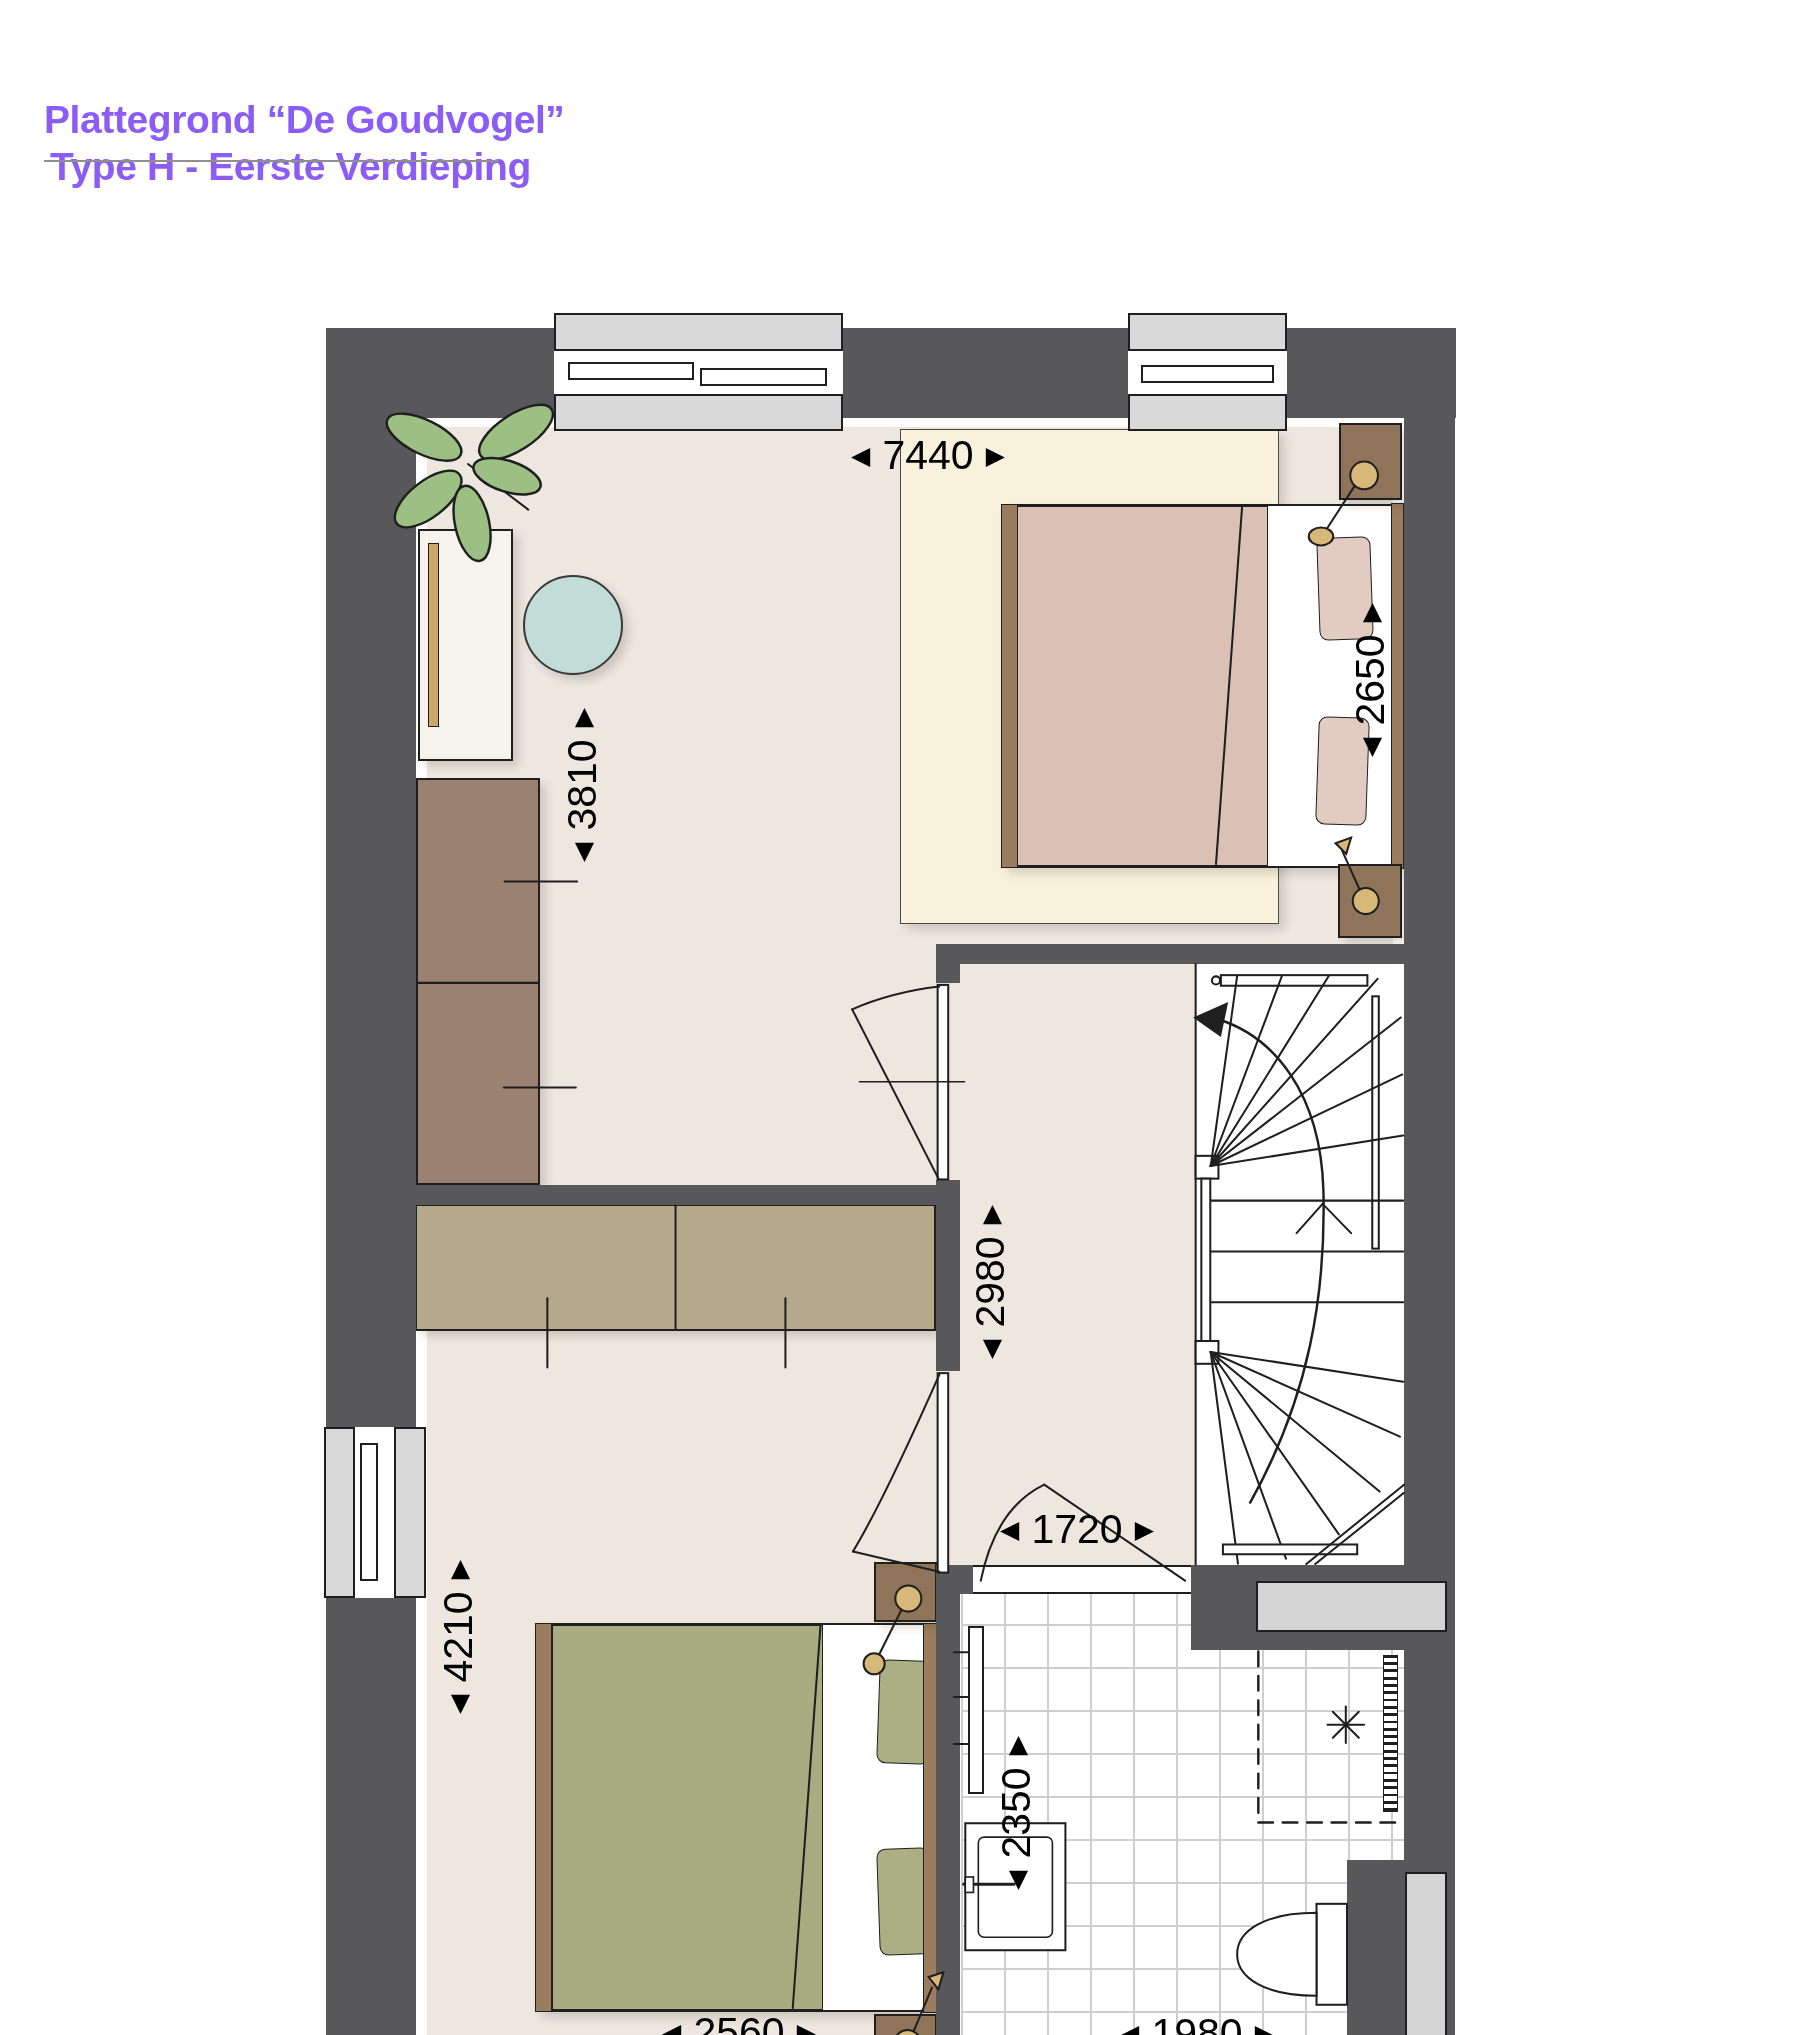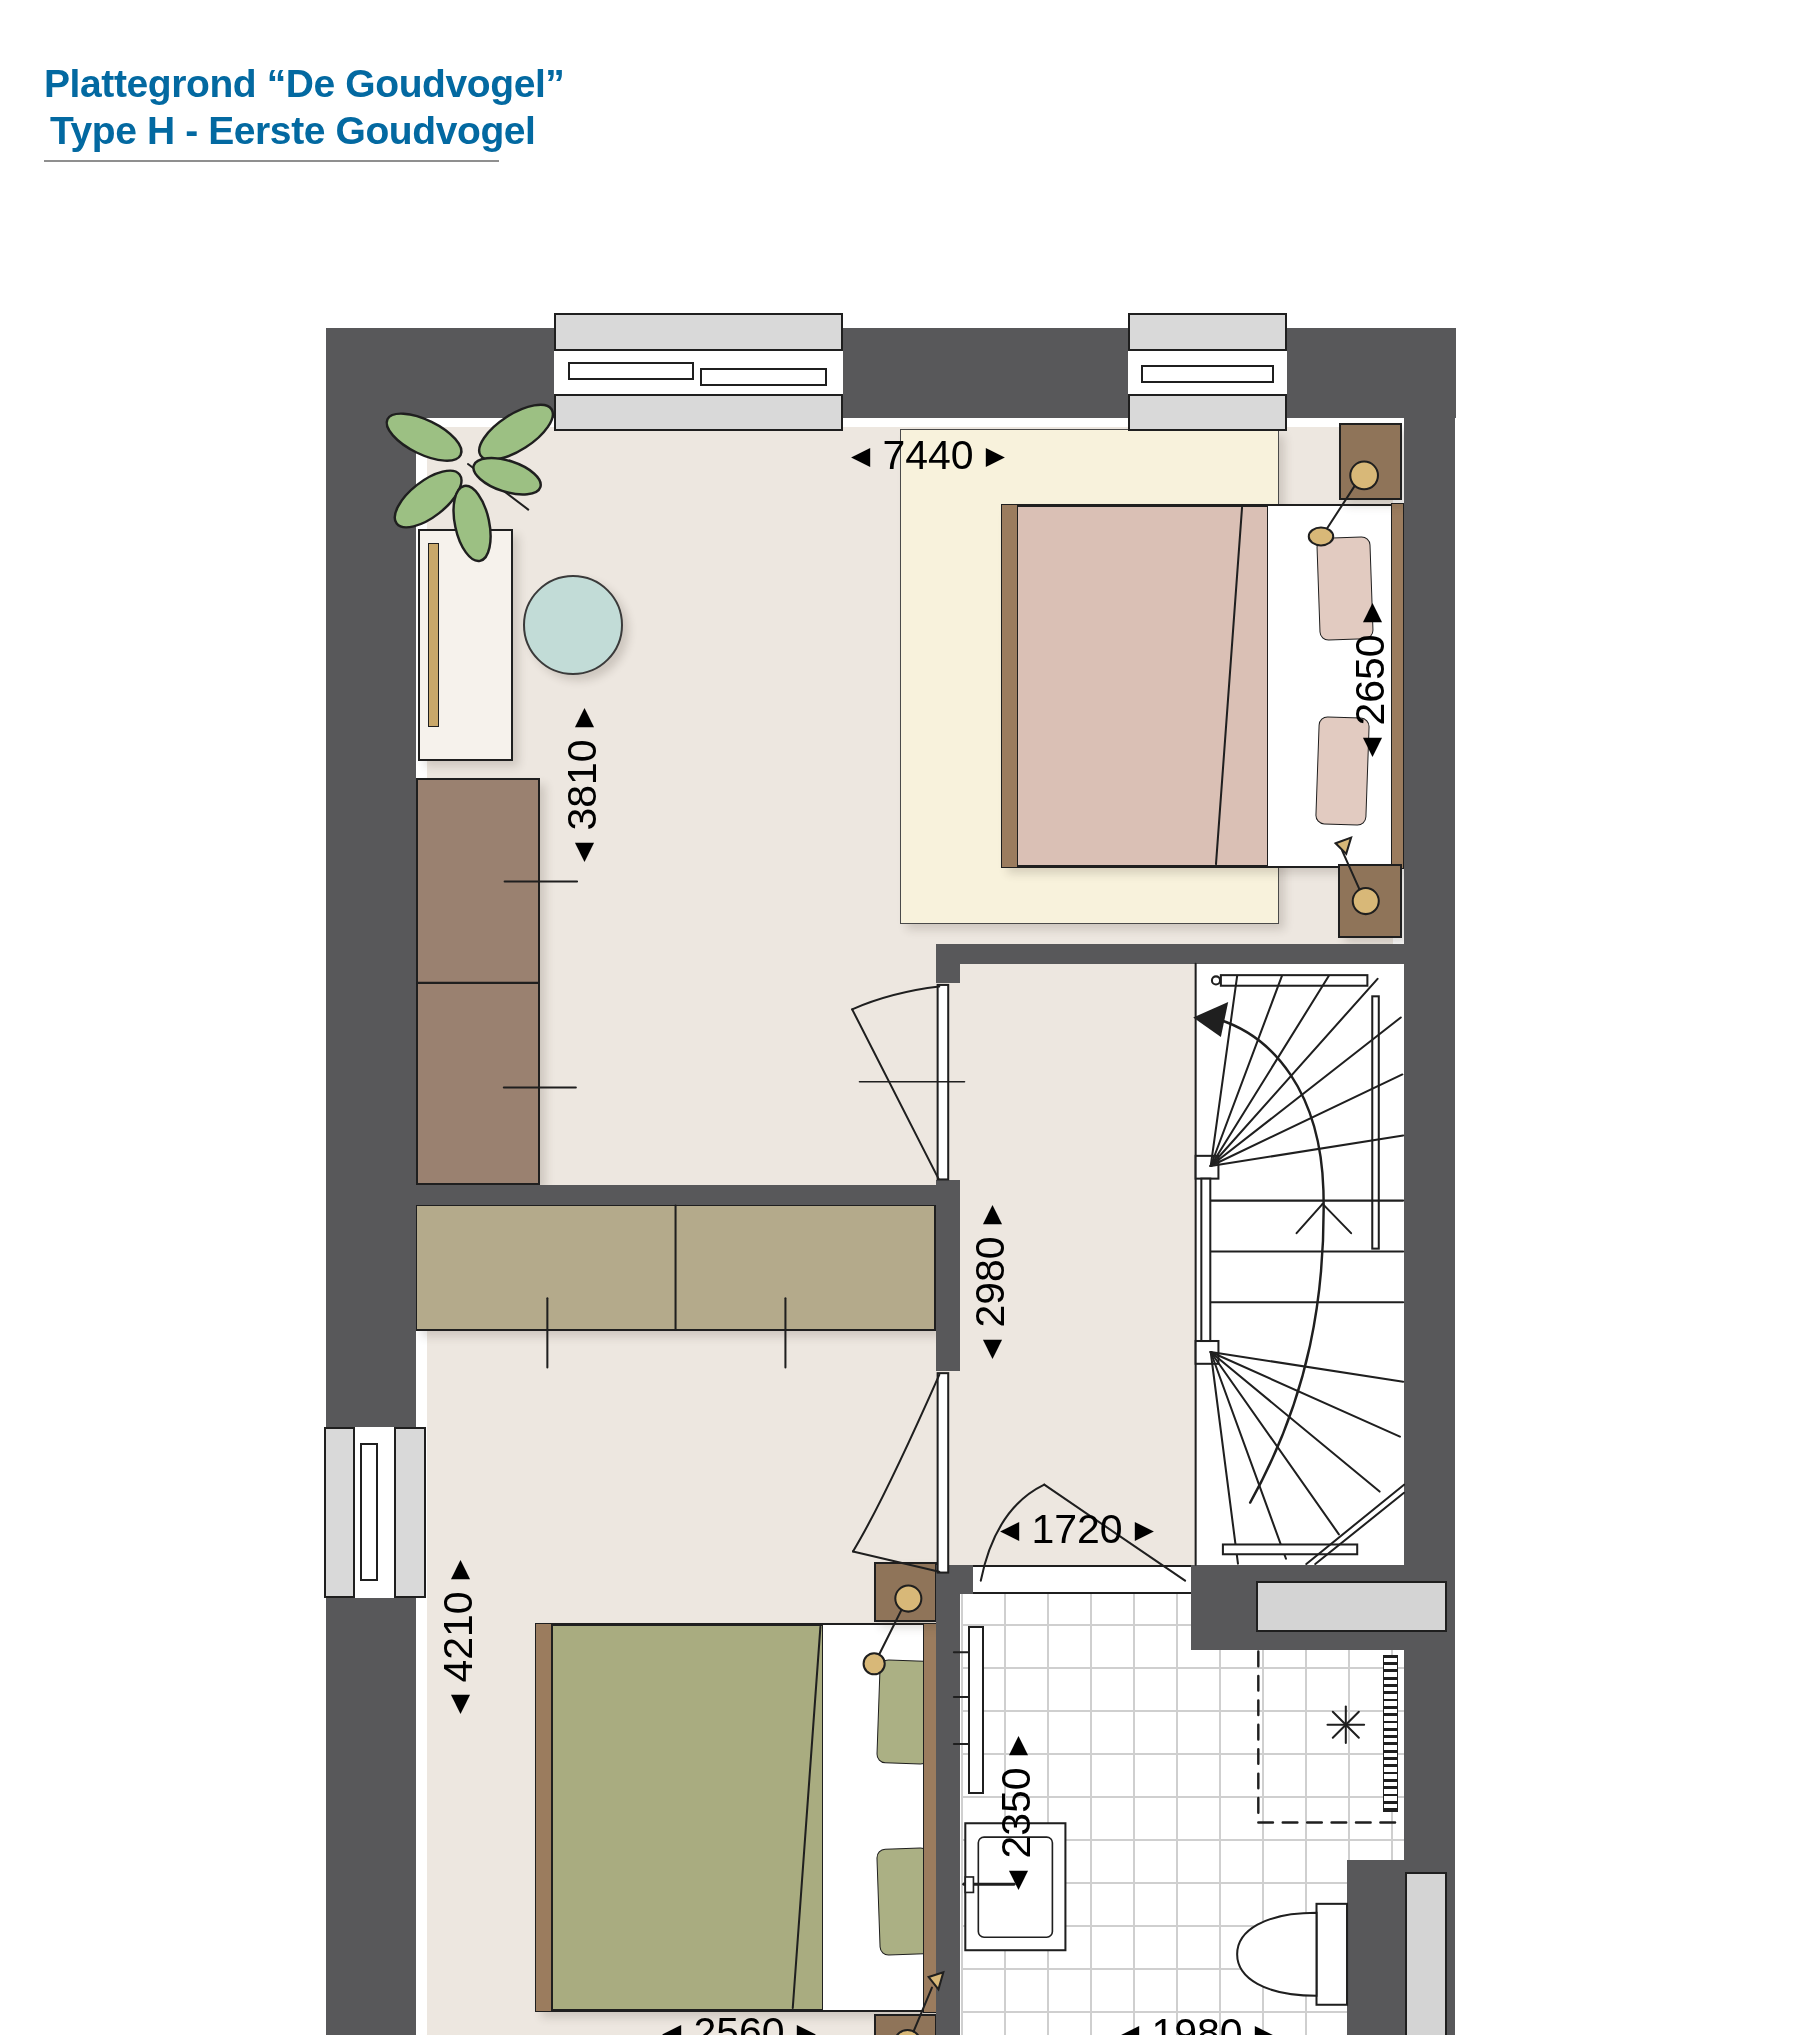--- a/index.html
+++ b/index.html
@@ -1,18 +1,18 @@
 <!DOCTYPE html>
 <html style="font-size:6.5px"><head>
 <meta charset="utf-8">
 <style>
   html,body{margin:0;padding:0;background:#ffffff;}
   body{width:1813px;height:2564px;position:relative;font-family:"Liberation Sans","DejaVu Sans",sans-serif;}
   
-  .title{position:absolute;font-weight:bold;color:#0369a1;font-size:39px;letter-spacing:-0.4px;white-space:nowrap;}
+  .title{position:absolute;font-weight:bold;color:#8b5cf6;font-size:39px;letter-spacing:-0.4px;white-space:nowrap;margin-top:36px;}
   .title-underline{position:absolute;background:#8f8f8f;height:1.6px;}
   
   .wall{position:absolute;background:#58585a;z-index:20;}
   .inner-base{position:absolute;background:#ffffff;z-index:1;}
   .floor{position:absolute;background:#EDE7E0;z-index:5;}
   .stairwell-bg{position:absolute;background:#ffffff;z-index:6;}
   .tiles{position:absolute;z-index:6;background:
       repeating-linear-gradient(0deg,#CFCFCF 0 1.6px,transparent 1.6px 43px),
       repeating-linear-gradient(90deg,#CFCFCF 0 1.6px,transparent 1.6px 43px),#ffffff;}
   .duct{position:absolute;background:#D4D4D4;border:2px solid #1f1f1f;z-index:26;box-sizing:border-box;}
@@ -45,21 +45,21 @@
   
   .dim{position:absolute;display:flex;align-items:center;gap:12.2px;color:#000;font-size:41px;white-space:nowrap;z-index:50;}
   .dim .tri{font-size:25px;font-family:"DejaVu Sans",sans-serif;}
   .dim.h{transform:translate(-50%,-50%);}
   .dim.v{transform:translate(-50%,-50%) rotate(-90deg);}
 </style>
 </head>
 <body>
 
 <div class="title" style="left:44px;top:62px;">Plattegrond “De Goudvogel”</div>
-<div class="title" style="left:50px;top:109px;">Type H - Eerste Goudvogel</div>
+<div class="title" style="left:50px;top:109px;">Type H - Eerste Verdieping</div>
 <div class="title-underline" style="left:44px;top:160px;width:455px;"></div>
 
 <div class="inner-base" style="left:415px;top:417px;width:989px;height:1638px;"></div>
 
 <div class="floor" style="left:427px;top:427px;width:966px;height:518px;"></div>
 <div class="floor" style="left:427px;top:944px;width:510px;height:241px;"></div>
 <div class="floor" style="left:936px;top:983px;width:23.6px;height:197px;"></div>
 <div class="floor" style="left:936px;top:1371px;width:23.6px;height:204px;"></div>
 <div class="floor" style="left:960px;top:963px;width:235px;height:602px;"></div>
 <div class="floor" style="left:427px;top:1203px;width:510px;height:845px;"></div>

